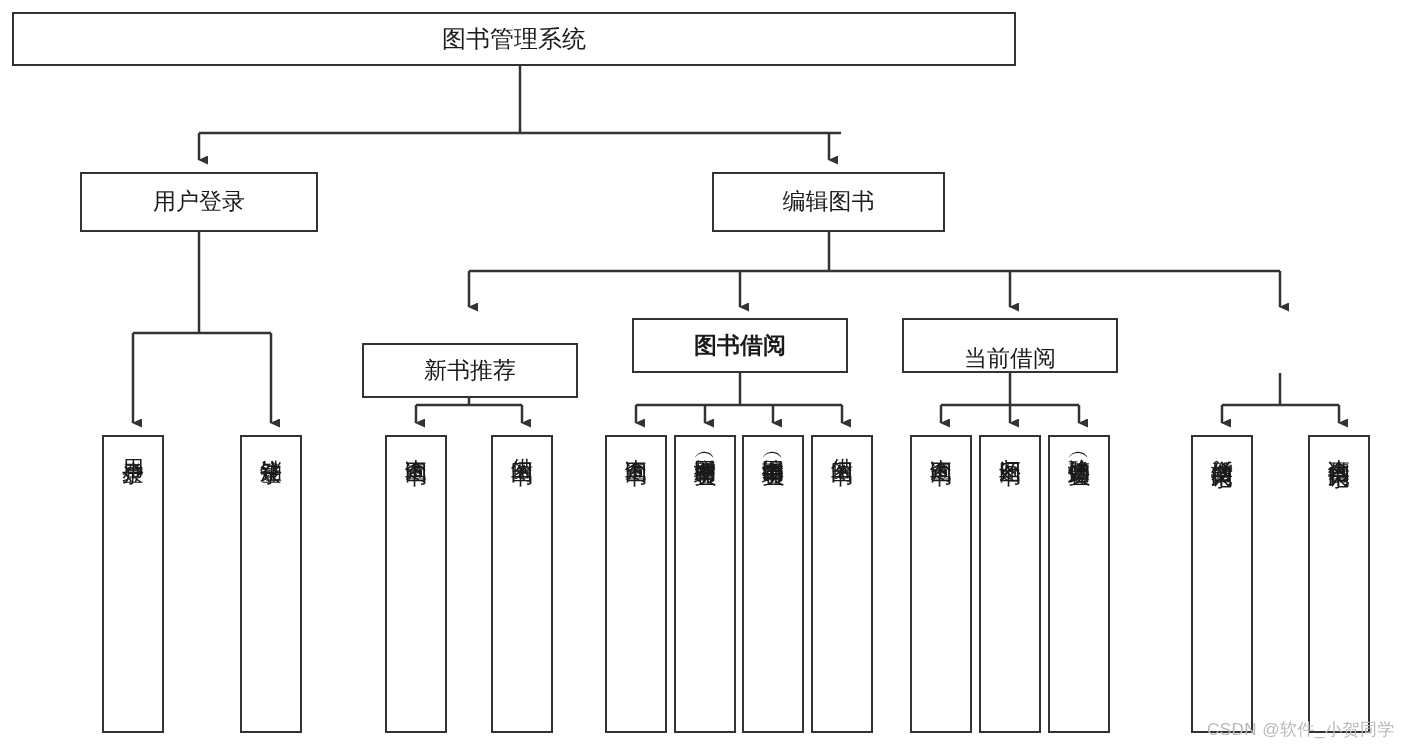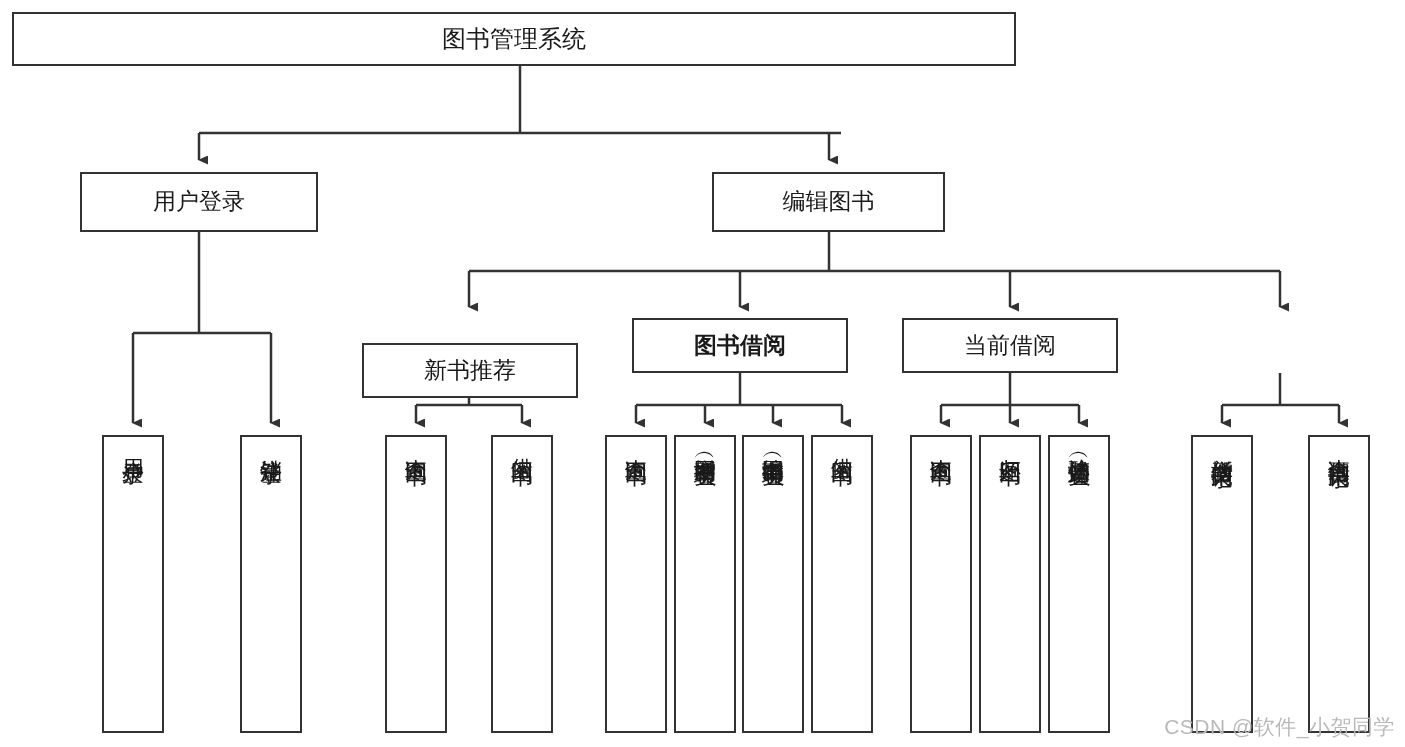--- a/index.html
+++ b/index.html
@@ -61,21 +61,21 @@
     white-space: nowrap;
     display: block;
   }
   .node.vert.tall .label {
     letter-spacing: 1px;
   }
   #watermark {
     position: absolute;
     right: 10px;
     bottom: 6px;
-    font-size: 21px;
+    font-size: 17px;
     color: #b9b9b9;
     z-index: 20;
     white-space: nowrap;
     letter-spacing: 0.5px;
   }
 </style>
 </head>
 <body>
 
 <div id="canvas">
@@ -140,21 +140,21 @@
   <div class="node horiz" style="left:712px; top:172px; width:233px; height:60px;">
     <span class="label">编辑图书</span>
   </div>
 
   <div class="node horiz" style="left:362px; top:318px; width:216px; height:55px;margin-top:25px;">
     <span class="label">新书推荐</span>
   </div>
   <div class="node horiz" style="left:632px; top:318px; width:216px; height:55px;font-weight:bold;">
     <span class="label">图书借阅</span>
   </div>
-  <div class="node horiz" style="left:902px; top:318px; width:216px; height:55px;">
+  <div class="node horiz" style="left:902px; top:318px; width:216px; height:55px;align-items:flex-end;">
     <span class="label">当前借阅</span>
   </div>
 
   <div class="node vert" style="left:102px; top:435px; width:62px; height:298px;">
     <span class="label">用户登录</span>
   </div>
   <div class="node vert" style="left:240px; top:435px; width:62px; height:298px;">
     <span class="label">注销登录</span>
   </div>
 

